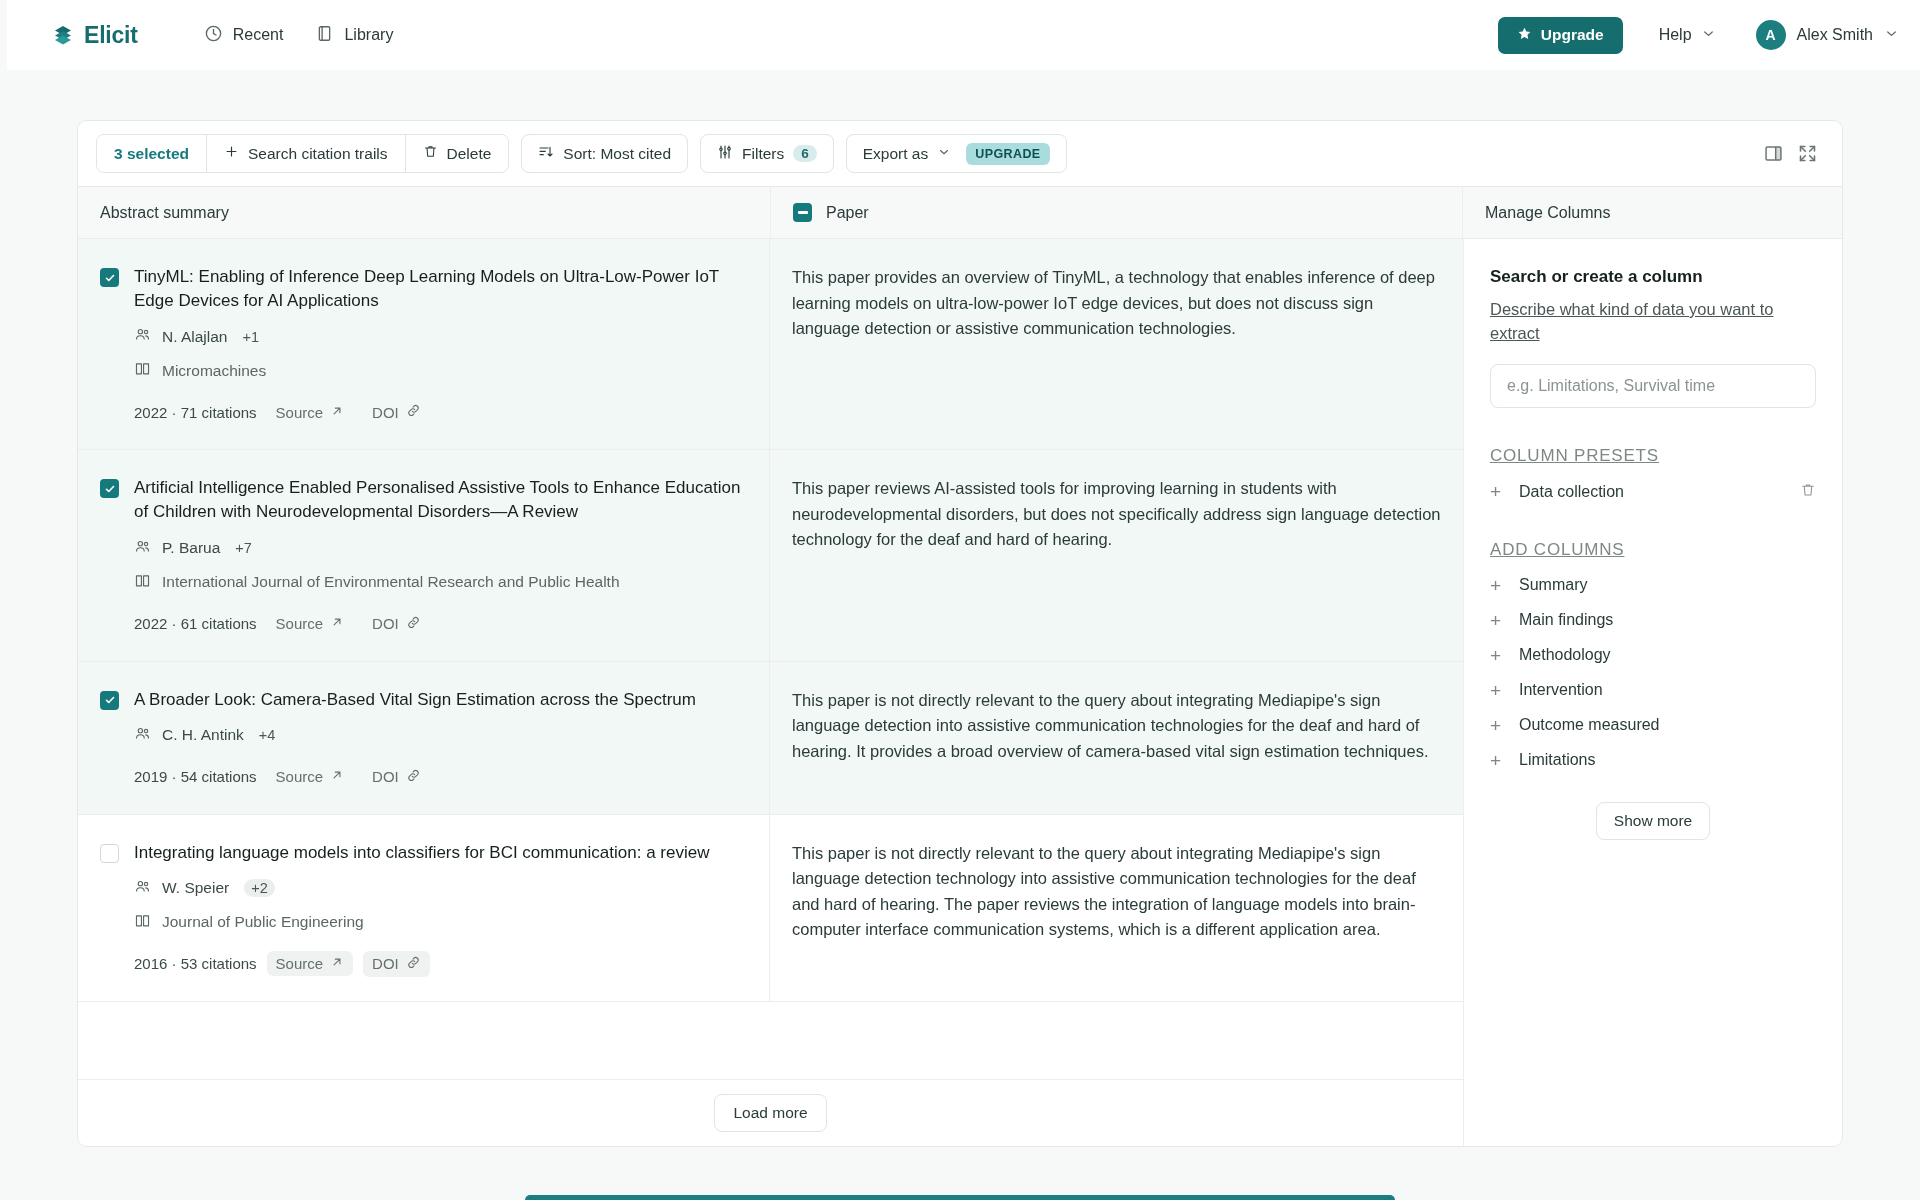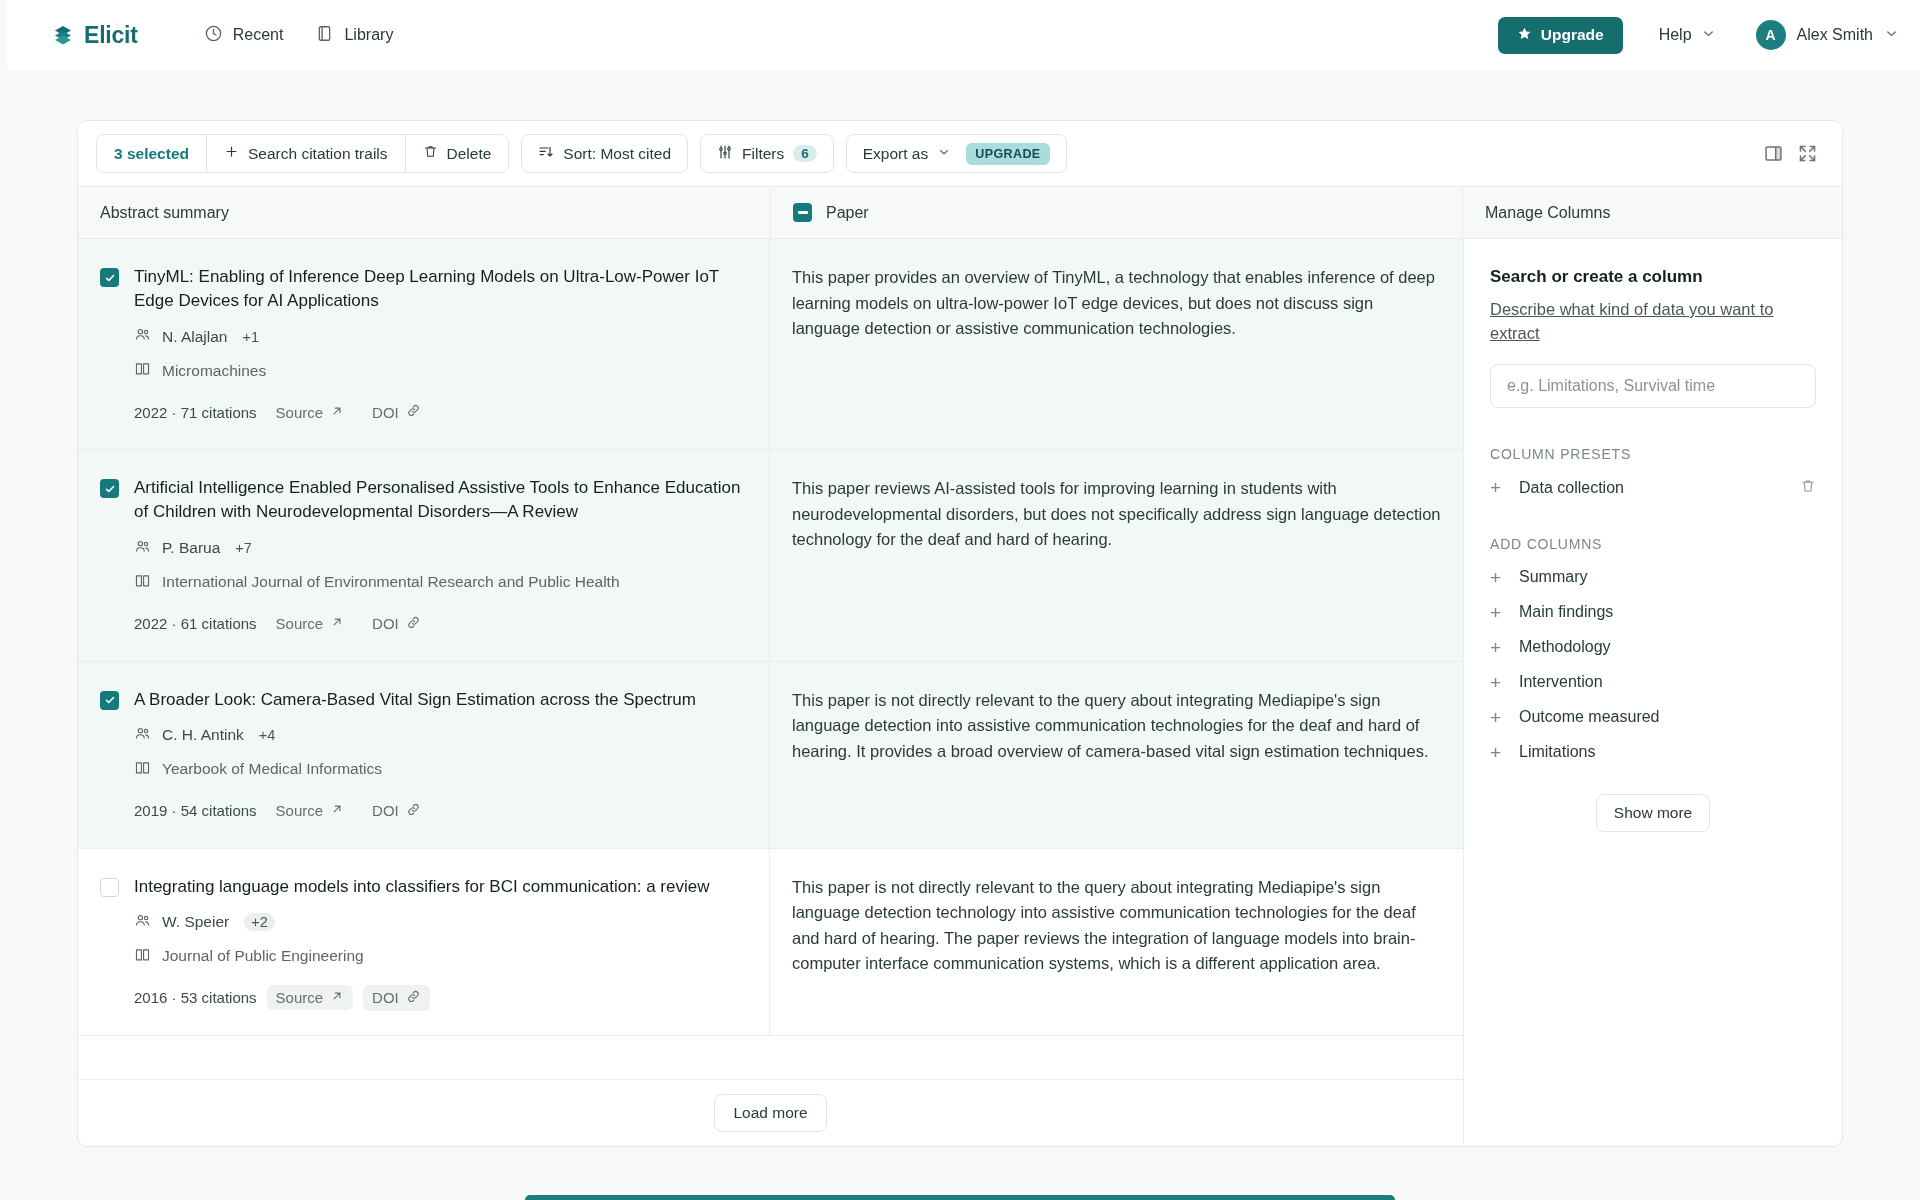--- a/index.html
+++ b/index.html
@@ -210,22 +210,22 @@
     margin-top: 11px; line-height: 1.45; text-decoration: underline;
   }
   .panel-input {
     margin-top: 18px; width: 100%; height: 44px;
     border: 1px solid #e1e4e4; border-radius: 8px;
     padding: 0 16px; font-size: 16px; font-family: inherit;
     color: #2a3b3a; background: #fff;
   }
   .panel-input::placeholder { color: #8b9493; }
   .sec-label {
-    margin-top: 38px; font-size: 14px; letter-spacing: 0.8px;
-    color: #7d8786; font-weight: 500;
+    margin-top: 38px; font-size: 17px; letter-spacing: 0.8px;
+    color: #7d8786; font-weight: 500; text-decoration: underline;
   }
   .opt {
     display: flex; align-items: center; gap: 15px;
     margin-top: 16px; font-size: 16px; color: #2a3b3a;
     cursor: pointer;
   }
   .opt .plus { color: #7d8786; font-size: 19px; line-height: 1; width: 14px; }
   .opt .trash { margin-left: auto; color: #8b9493; cursor: pointer; }
   .show-more {
     display: block; margin: 32px auto 0 auto;
@@ -544,28 +544,20 @@
                 <svg width="17" height="17" viewBox="0 0 24 24" fill="none" stroke="#5b6666" stroke-width="1.6">
                   <circle cx="9" cy="8" r="3"></circle>
                     <path d="M3.5 19c0-3.3 2.5-5.3 5.5-5.3s5.5 2 5.5 5.3"></path>
                     <circle cx="17" cy="8.6" r="2.4"></circle>
                     <path d="M16 13.9c2.6 0 4.5 1.9 4.5 5.1"></path>
                 </svg>
               </span>
               <span>C. H. Antink</span>
               <span class="plus-n">+4</span>
             </div>
-            <div class="meta-row">
-              <span>
-                <svg width="17" height="17" viewBox="0 0 24 24" fill="none" stroke="#5b6666" stroke-width="1.6">
-                  <path d="M3.5 5.5h7v14h-7zM13.5 5.5h7v14h-7z" stroke-linejoin="round"></path>
-                </svg>
-              </span>
-              <span class="gray">Yearbook of Medical Informatics</span>
-            </div>
             <div class="stat-row">
               <span>2019 · 54 citations</span>
               <span class="stat-link">
                 <span>Source</span>
                 <span>
                   <svg width="14" height="14" viewBox="0 0 24 24" fill="none" stroke="#63706f" stroke-width="1.9" stroke-linecap="round">
                       <path d="M7 17L17 7M9 7h8v8"></path>
                     </svg>
                 </span>
               </span>

